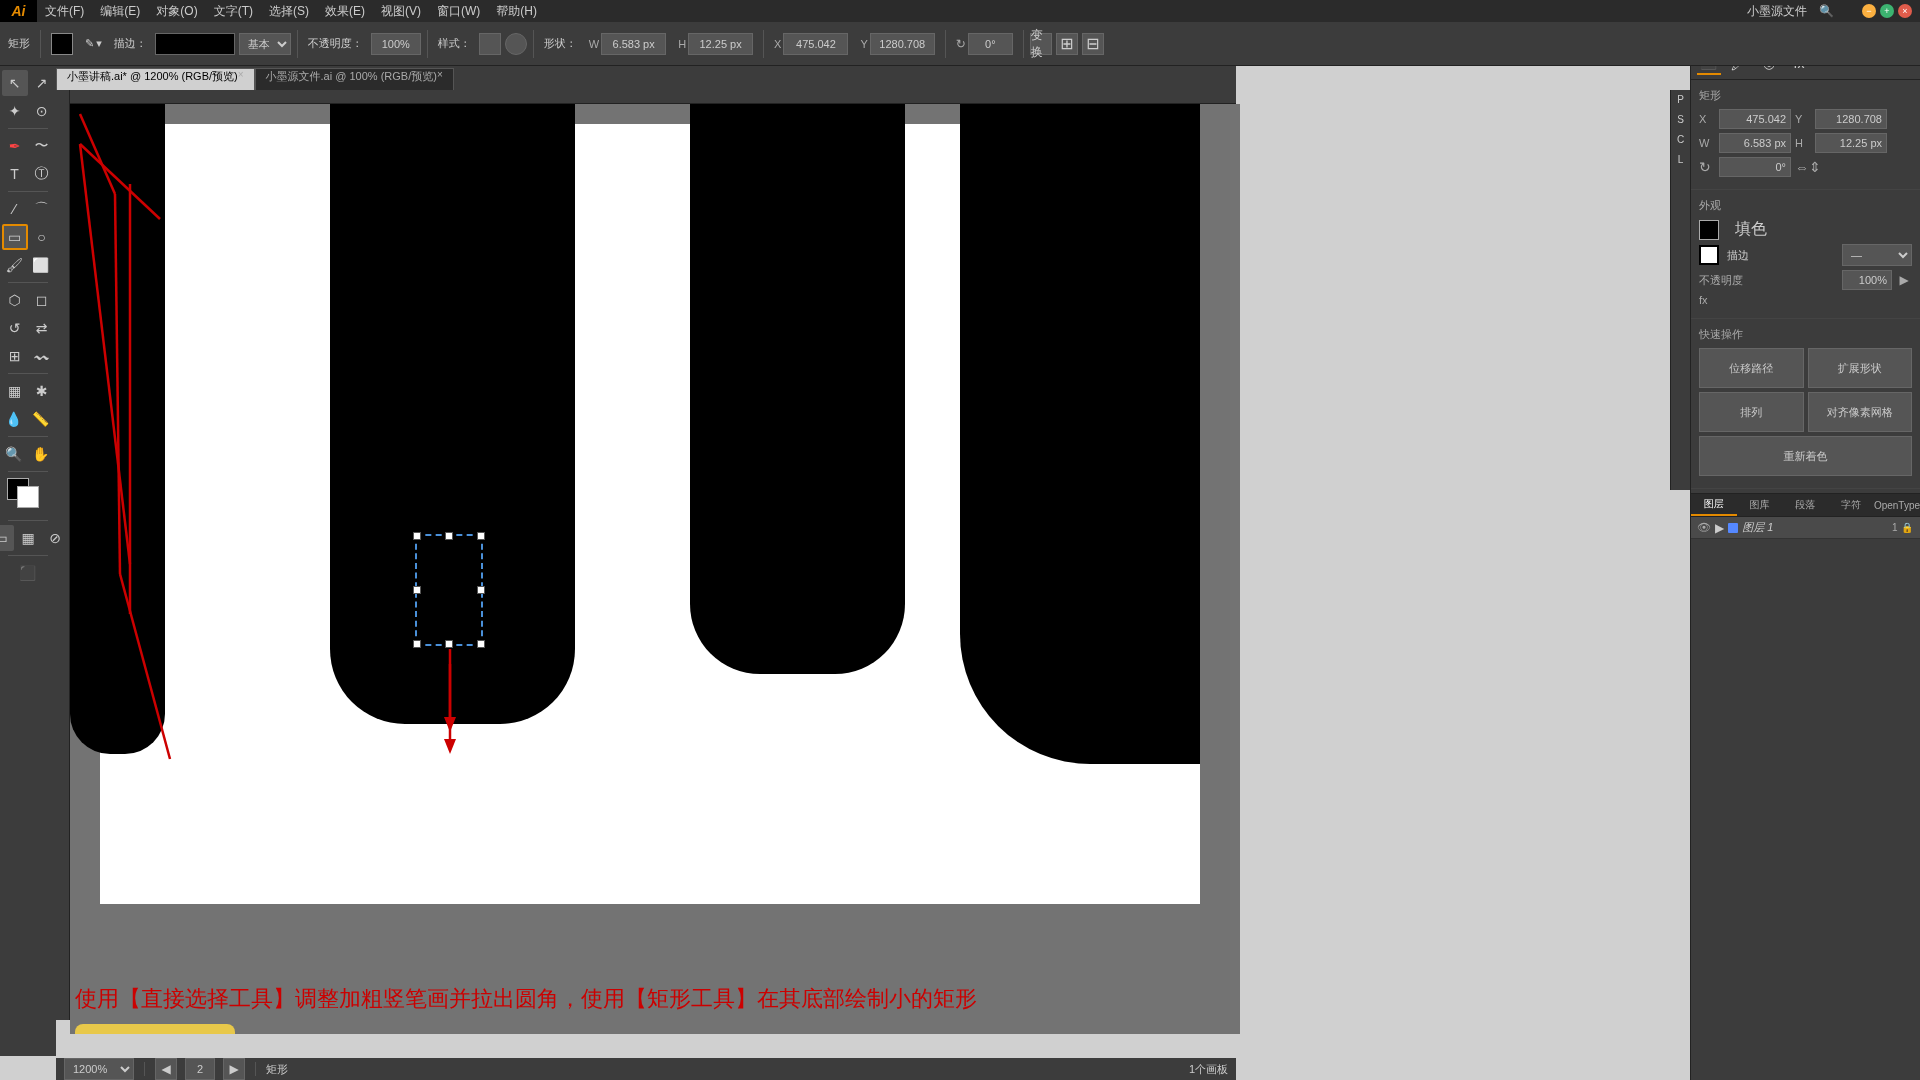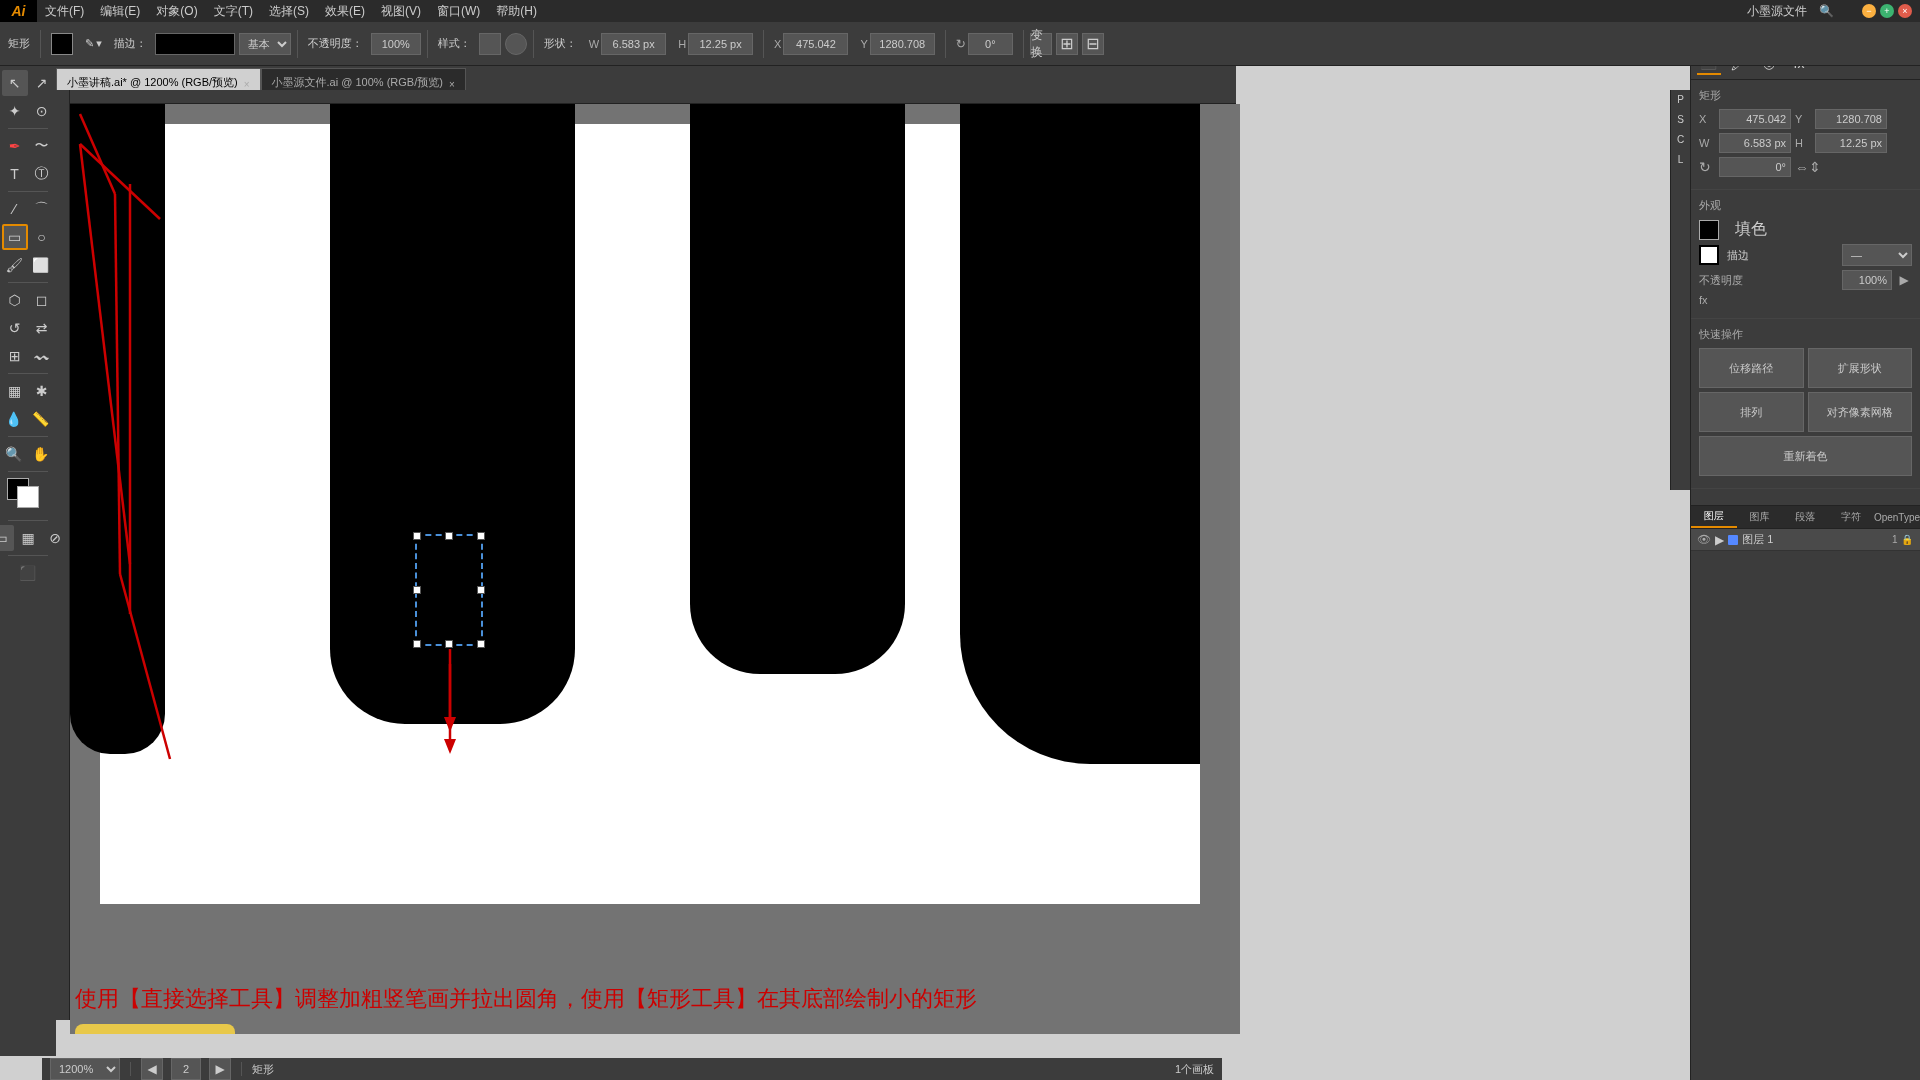--- a/index.html
+++ b/index.html
@@ -52,22 +52,22 @@
       border: 1px solid #666;
     }
 
     
     #tabs-bar {
       position: absolute; top: 66px; left: 56px; width: 1180px; height: 24px;
       background: #3c3c3c; display: flex; align-items: flex-end; z-index: 99;
     }
     .tab {
       height: 22px; background: #2b2b2b; border: 1px solid #555; border-bottom: none;
-      color: #aaa; font-size: 11px; padding: 0 10px; display: flex; align-items: flex-end;
-      cursor: pointer; gap: 6px;
+      color: #aaa; font-size: 11px; padding: 0 10px; display: flex; align-items: flex-start;
+      cursor: pointer; gap: 0;
     }
     .tab.active { background: #d0d0d0; color: #000; }
     .tab-close { font-size: 10px; color: #aaa; }
 
     
     #left-tools {
       position: absolute; top: 66px; left: 0; width: 56px; height: 990px;
       background: #3c3c3c; display: flex; flex-direction: column; align-items: center;
       padding-top: 4px; gap: 2px; z-index: 99;
     }
@@ -81,21 +81,21 @@
     .tool-sep { width: 40px; height: 1px; background: #555; margin: 2px 0; }
 
     
     #canvas-area {
       position: absolute; top: 90px; left: 56px; width: 1180px; height: 930px;
       background: #737373; overflow: hidden;
     }
 
     
     #status-bar {
-      position: absolute; bottom: 0; left: 42px; width: 1180px; height: 22px;
+      position: absolute; bottom: 0; left: 56px; width: 1180px; height: 22px;
       background: #3c3c3c; display: flex; align-items: center; padding: 0 8px;
       color: #ccc; font-size: 11px; gap: 8px; z-index: 100;
     }
     #status-bar .tb-sep { height: 14px; }
 
     
     #right-panel {
       position: absolute; top: 22px; right: 0; width: 230px; height: 1058px;
       background: #3c3c3c; display: flex; flex-direction: column;
       border-left: 1px solid #222; z-index: 99;
@@ -136,35 +136,35 @@
 
     .panel-btn {
       flex: 1; height: 40px; background: #555; border: 1px solid #666;
       color: #ccc; font-size: 11px; cursor: pointer; display: flex;
       align-items: center; justify-content: center;
     }
 
     
     .panel-bottom-tabs {
       display: flex; background: #2b2b2b; border-bottom: 1px solid #222; border-top: 1px solid #222;
-      margin-top: 16px;
+      margin-top: 4px;
     }
     .panel-bottom-tab {
       flex: 1; height: 22px; display: flex; align-items: center; justify-content: center;
       color: #aaa; font-size: 10px; cursor: pointer;
     }
     .panel-bottom-tab.active { color: #fff; border-bottom: 2px solid #e48a00; }
 
     .layer-row {
       display: flex; align-items: center; padding: 3px 6px; gap: 4px;
       background: #4a4a4a; border-bottom: 1px solid #333;
     }
     .layer-eye { color: #aaa; font-size: 11px; cursor: pointer; }
     .layer-color { width: 10px; height: 10px; border-radius: 1px; }
-    .layer-name { color: #ccc; font-size: 11px; flex: 1; }
+    .layer-name { color: #ccc; font-size: 11px; flex: 1; font-style: italic; }
     .layer-count { color: #aaa; font-size: 10px; }
     .win-btn {
       width: 14px; height: 14px; border-radius: 50%; cursor: pointer;
       display: flex; align-items: center; justify-content: center; font-size: 9px; color: #fff;
     }
     .win-min { background: #fbb040; }
     .win-max { background: #3cb370; }
     .win-close { background: #e05c4b; }
 
     

